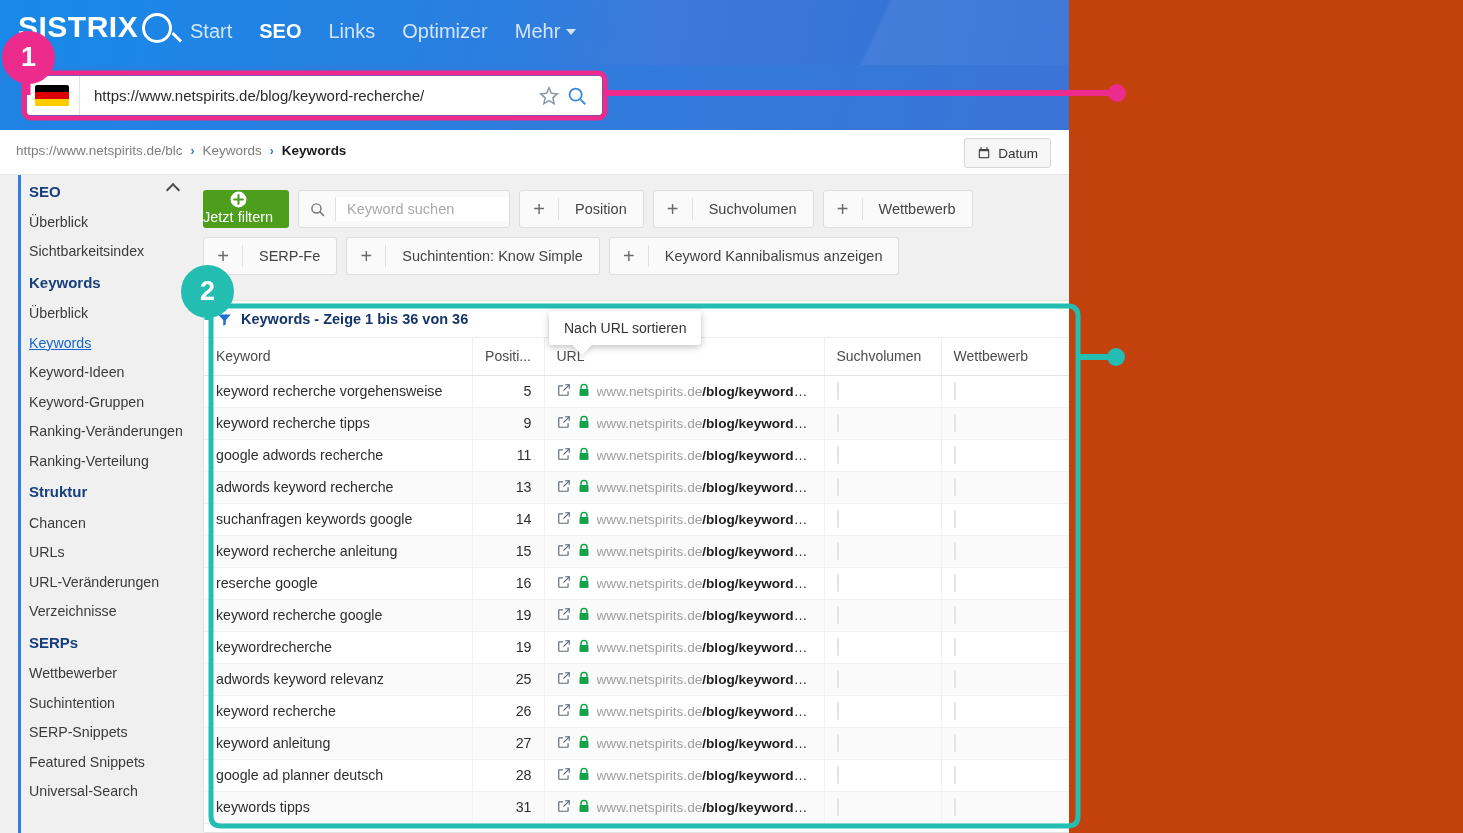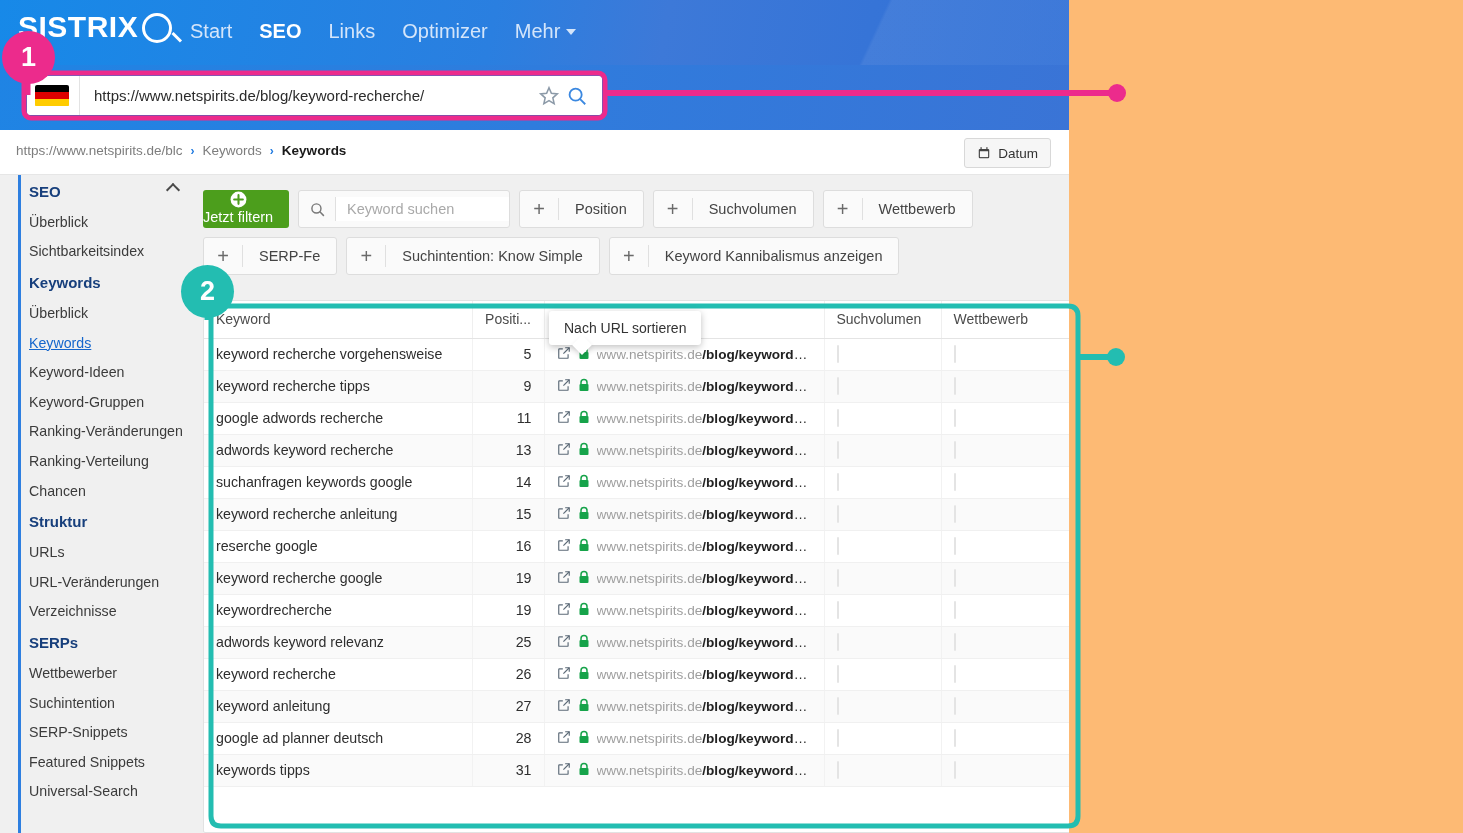--- a/index.html
+++ b/index.html
@@ -1,19 +1,19 @@
 <!DOCTYPE html>
 <html><head>
 <meta charset="utf-8">
 <style>
   * { box-sizing: border-box; margin:0; padding:0; }
   html,body { width:1463px; height:833px; background:#000; overflow:hidden;
     font-family:"Liberation Sans", sans-serif; }
 
-  #stage { position:relative; width:1463px; height:833px; background:#fdba74; }
+  #stage { position:relative; width:1463px; height:833px; background:#c2410c; }
 
   
   #viewport { position:absolute; left:0; top:0; width:1069px; height:833px;
               background:#ffffff; overflow:hidden; }
 
   
   .topbar { position:absolute; left:0; top:0; width:1069px; height:65px;
             background:linear-gradient(100deg,#1789e8 0%,#2a7fe0 46%,#3d79d8 62%,#2f6fd6 100%); }
   .topbar:after{ content:""; position:absolute; right:0; top:0; width:320px; height:65px;
             background:linear-gradient(115deg, rgba(255,255,255,0) 40%, rgba(255,255,255,.07) 41%, rgba(255,255,255,.07) 100%); }
@@ -236,26 +236,26 @@
           </div>
         <div class="sb-item">
             <span>Keyword-Gruppen</span>
           </div>
         <div class="sb-item">
             <span>Ranking-Veränderungen</span>
           </div>
         <div class="sb-item">
             <span>Ranking-Verteilung</span>
           </div>
-        <div class="sb-item">
-            <span>Chancen</span>
-          </div>
-
         <div class="sb-item head">
             <span>Struktur</span>
+          </div>
+
+        <div class="sb-item">
+            <span>Chancen</span>
           </div>
         <div class="sb-item">
             <span>URLs</span>
           </div>
         <div class="sb-item">
             <span>URL-Veränderungen</span>
           </div>
         <div class="sb-item">
             <span>Verzeichnisse</span>
           </div>
@@ -331,20 +331,26 @@
             <span class="lbl">Suchintention: Know Simple</span>
           </div>
         <div class="fcard">
             <span class="pl">+</span>
             <span class="vbar"></span>
             <span class="lbl">Keyword Kannibalismus anzeigen</span>
           </div>
       </div>
 
       <div class="panel">
+        <div class="panel-title">
+          <svg width="15" height="15" viewBox="0 0 24 24" fill="#1f6fd0">
+              <path d="M2 4h20l-8 9v7l-4 2v-9z"></path>
+            </svg>
+          <span>Keywords - Zeige 1 bis 36 von 36</span>
+        </div>
 
         <div class="tooltip">
           <span>Nach URL sortieren</span>
         </div>
 
         <table>
           <thead>
               <tr>
             <th class="c-kw">Keyword</th>
             <th class="c-pos">Positi...</th>

